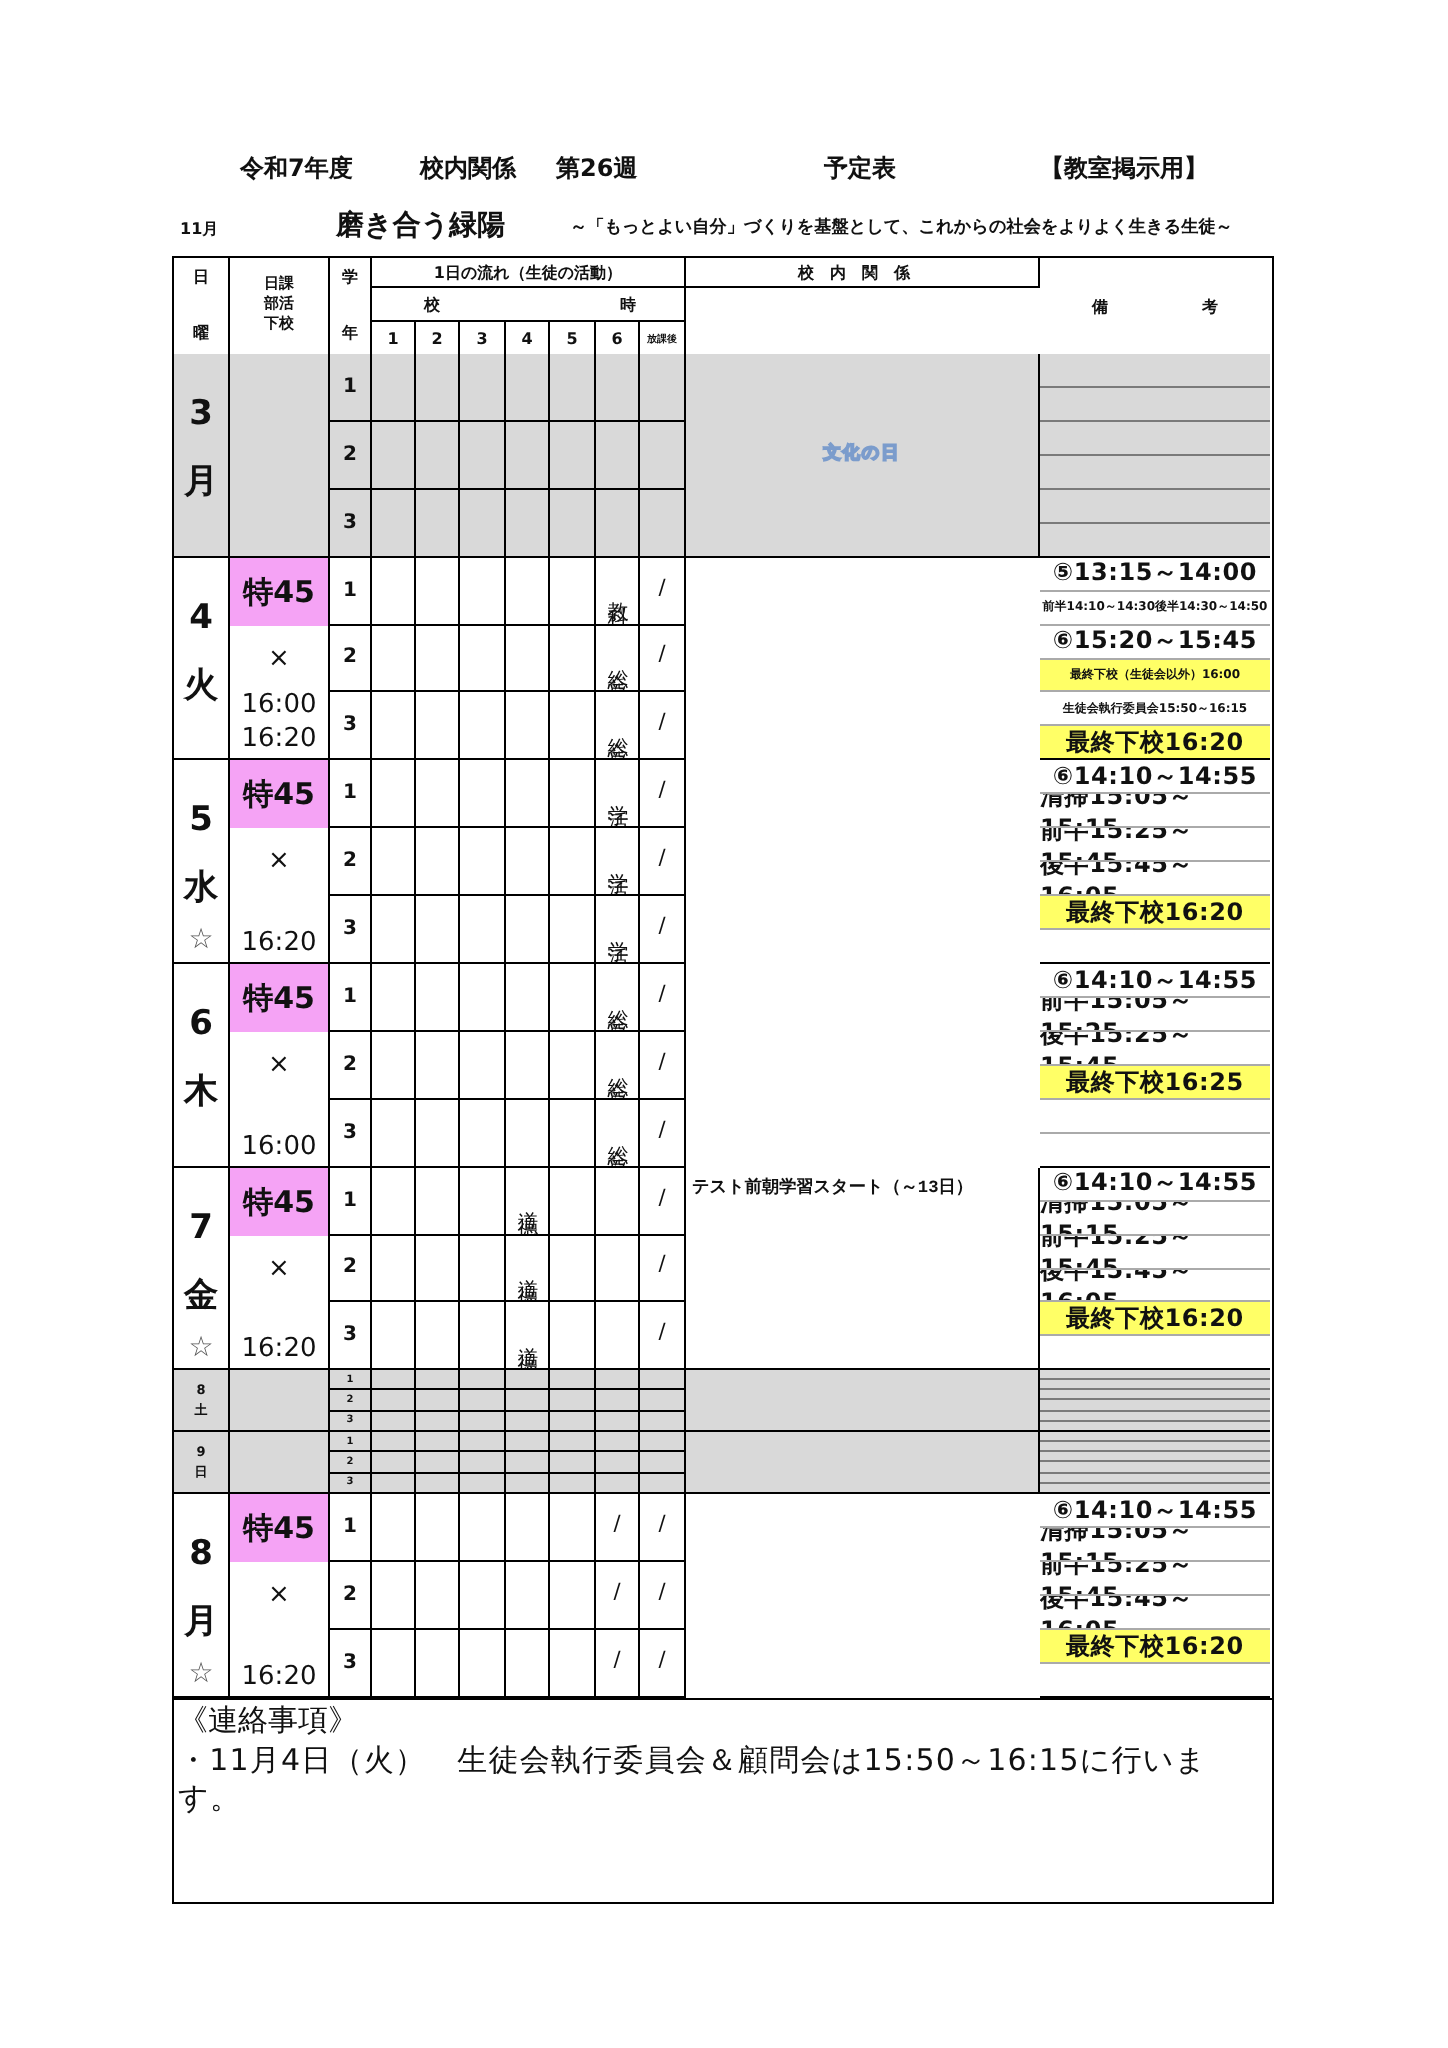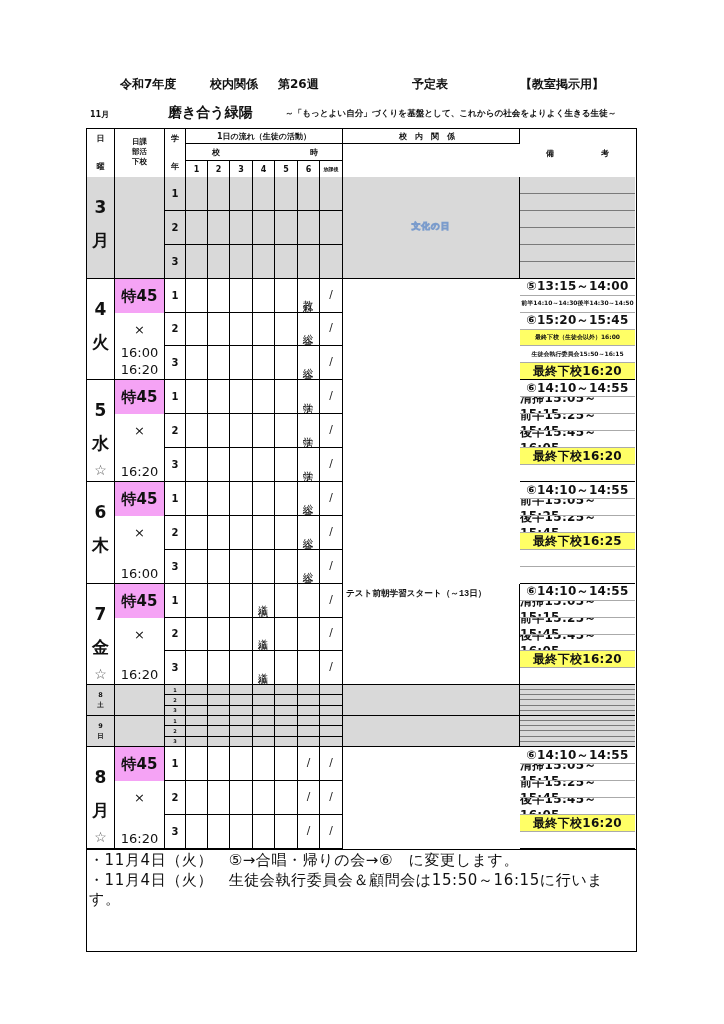--- a/index.html
+++ b/index.html
@@ -434,15 +434,15 @@
         <div class="cell last rem" style="grid-column:12;grid-row:2">清掃15:05～15:15</div>
         <div class="cell last rem" style="grid-column:12;grid-row:3">前半15:25～15:45</div>
         <div class="cell last rem" style="grid-column:12;grid-row:4">後半15:45～16:05</div>
         <div class="cell last rem hl" style="grid-column:12;grid-row:5">最終下校16:20</div>
         <div class="cell last rem end" style="grid-column:12;grid-row:6"></div>
       </div>
     </div>
 </div>
 
 <div id="notes">
-  <div class="line">・11月4日（火）　⑤→合唱・帰りの会→⑥　に変更します。</div>
+  <div>《連絡事項》</div>
   <div class="line">・11月4日（火）　生徒会執行委員会＆顧問会は15:50～16:15に行います。</div>
 </div>
 
 </body></html>

